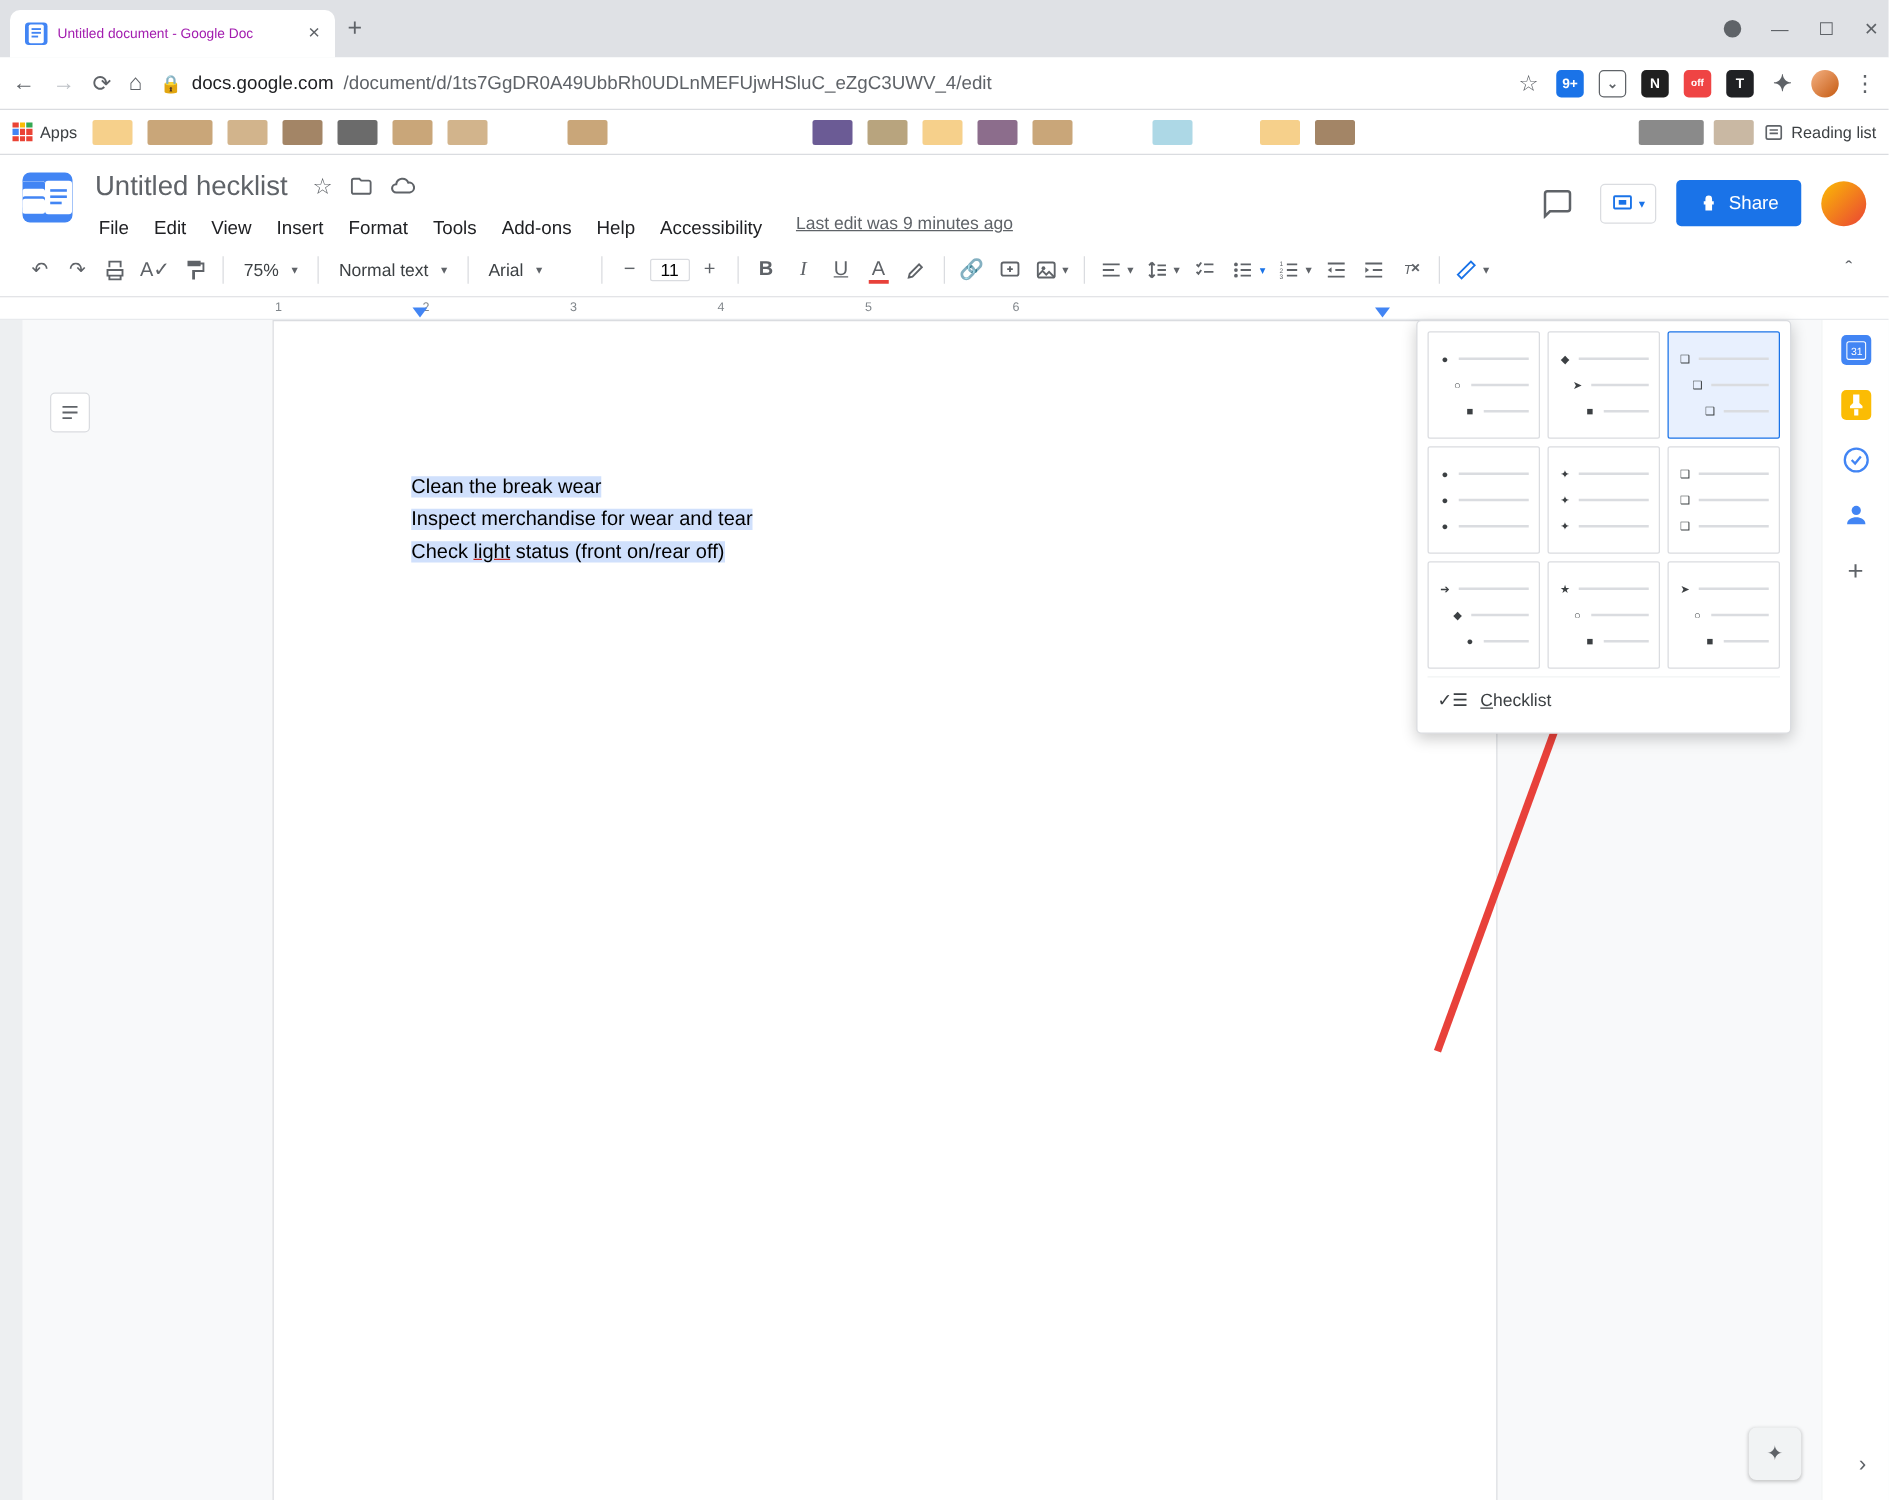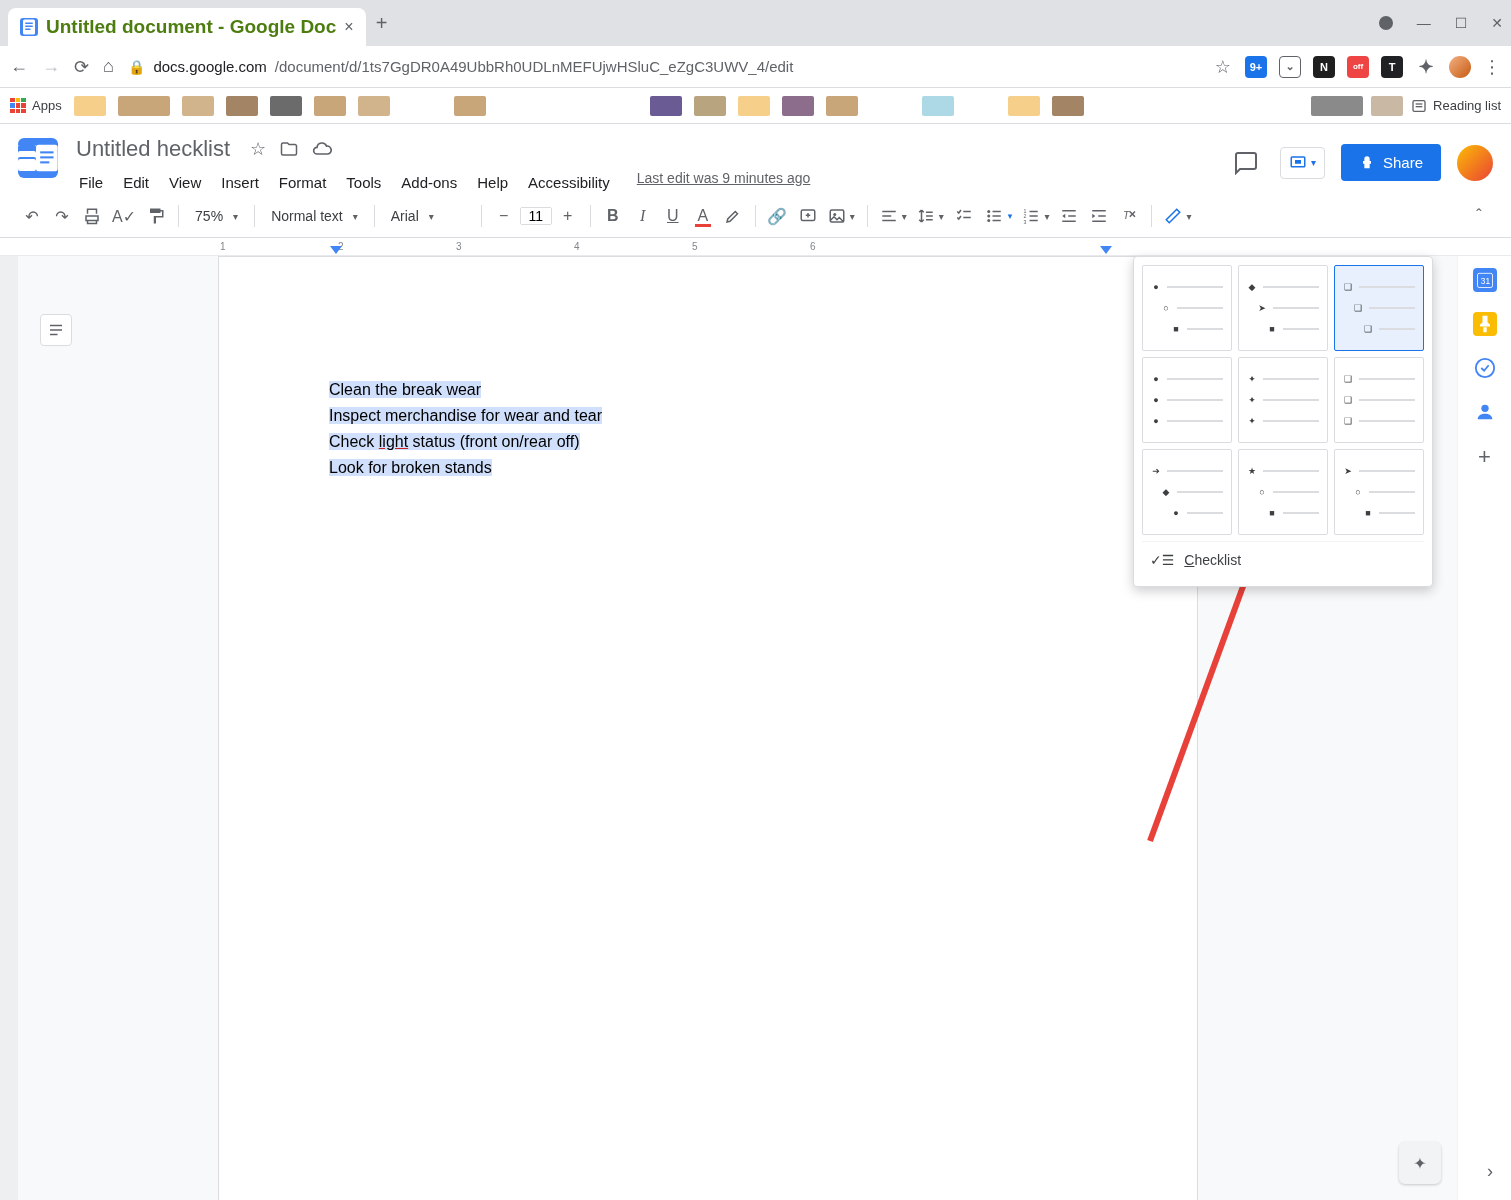--- a/index.html
+++ b/index.html
@@ -2,21 +2,21 @@
 <html><head>
 <meta charset="utf-8">
 <style>
   * { box-sizing: border-box; margin: 0; padding: 0; font-family: Arial, sans-serif; }
   body { background: #fff; width: 1511px; height: 1200px; overflow: hidden; }
 
   
   .browser-top { background: #dfe1e5; height: 46px; display: flex; align-items: center; padding: 0 8px; }
   .tab { background: #fff; border-radius: 8px 8px 0 0; height: 38px; margin-top: 8px; display: flex; align-items: center; padding: 0 12px; min-width: 260px; gap: 8px; }
   .tab .favicon { width: 18px; height: 18px; background: #4285f4; border-radius: 3px; display:flex; align-items:center; justify-content:center; color:#fff; font-size:10px; font-weight:bold;}
-  .tab .title { font-size: 19px; color: #4d7c0f; flex:1; white-space:nowrap; overflow:hidden; text-overflow:ellipsis;font-weight:bold;}
+  .tab .title { font-size: 11px; color: #a21caf; flex:1; white-space:nowrap; overflow:hidden; text-overflow:ellipsis;}
   .tab .close { color: #5f6368; font-size: 16px; cursor:pointer; }
   .newtab { margin-left: 10px; color:#5f6368; font-size:20px; cursor:pointer; }
   .win-controls { margin-left: auto; display:flex; gap: 24px; align-items:center; color:#5f6368; font-size:14px;}
   .win-controls span { cursor:pointer; }
   .win-circle { width:14px; height:14px; border:2px solid #5f6368; border-radius:50%; background:#5f6368;}
 
   .addr-bar { background:#fff; height: 42px; display:flex; align-items:center; padding: 0 10px; gap: 14px; border-bottom: 1px solid #dadce0;}
   .addr-bar .nav-ico { color:#5f6368; font-size:18px; cursor:pointer; }
   .addr-bar .nav-ico.disabled { color:#bdc1c6; }
   .url-box { flex:1; display:flex; align-items:center; gap:8px; font-size:15px; color:#202124; }
@@ -418,21 +418,20 @@
         <line x1="4" y1="6" x2="20" y2="6" stroke="#5f6368" stroke-width="2"></line>
         <line x1="4" y1="12" x2="20" y2="12" stroke="#5f6368" stroke-width="2"></line>
         <line x1="4" y1="18" x2="14" y2="18" stroke="#5f6368" stroke-width="2"></line>
       </svg>
     </div>
 
   <div class="page">
     <div class="doc-line-wrap"><span class="sel">Clean the break wear </span></div>
     <div class="doc-line-wrap"><span class="sel">Inspect merchandise for wear and tear </span></div>
     <div class="doc-line-wrap"><span class="sel"><span>Check </span><span class="udl">light</span><span> status (front on/rear off)</span></span></div>
-    <div class="doc-line-wrap"><span class="sel">Look for broken stands </span></div>
   </div>
 
   <div class="bullet-popup">
     <div class="bullet-grid">
       <div class="bullet-cell">
         <div class="bl-row">
             <span class="bl-sym">●</span>
             <span class="bl-line"></span>
           </div>
         <div class="bl-row" style="margin-left:10px">

